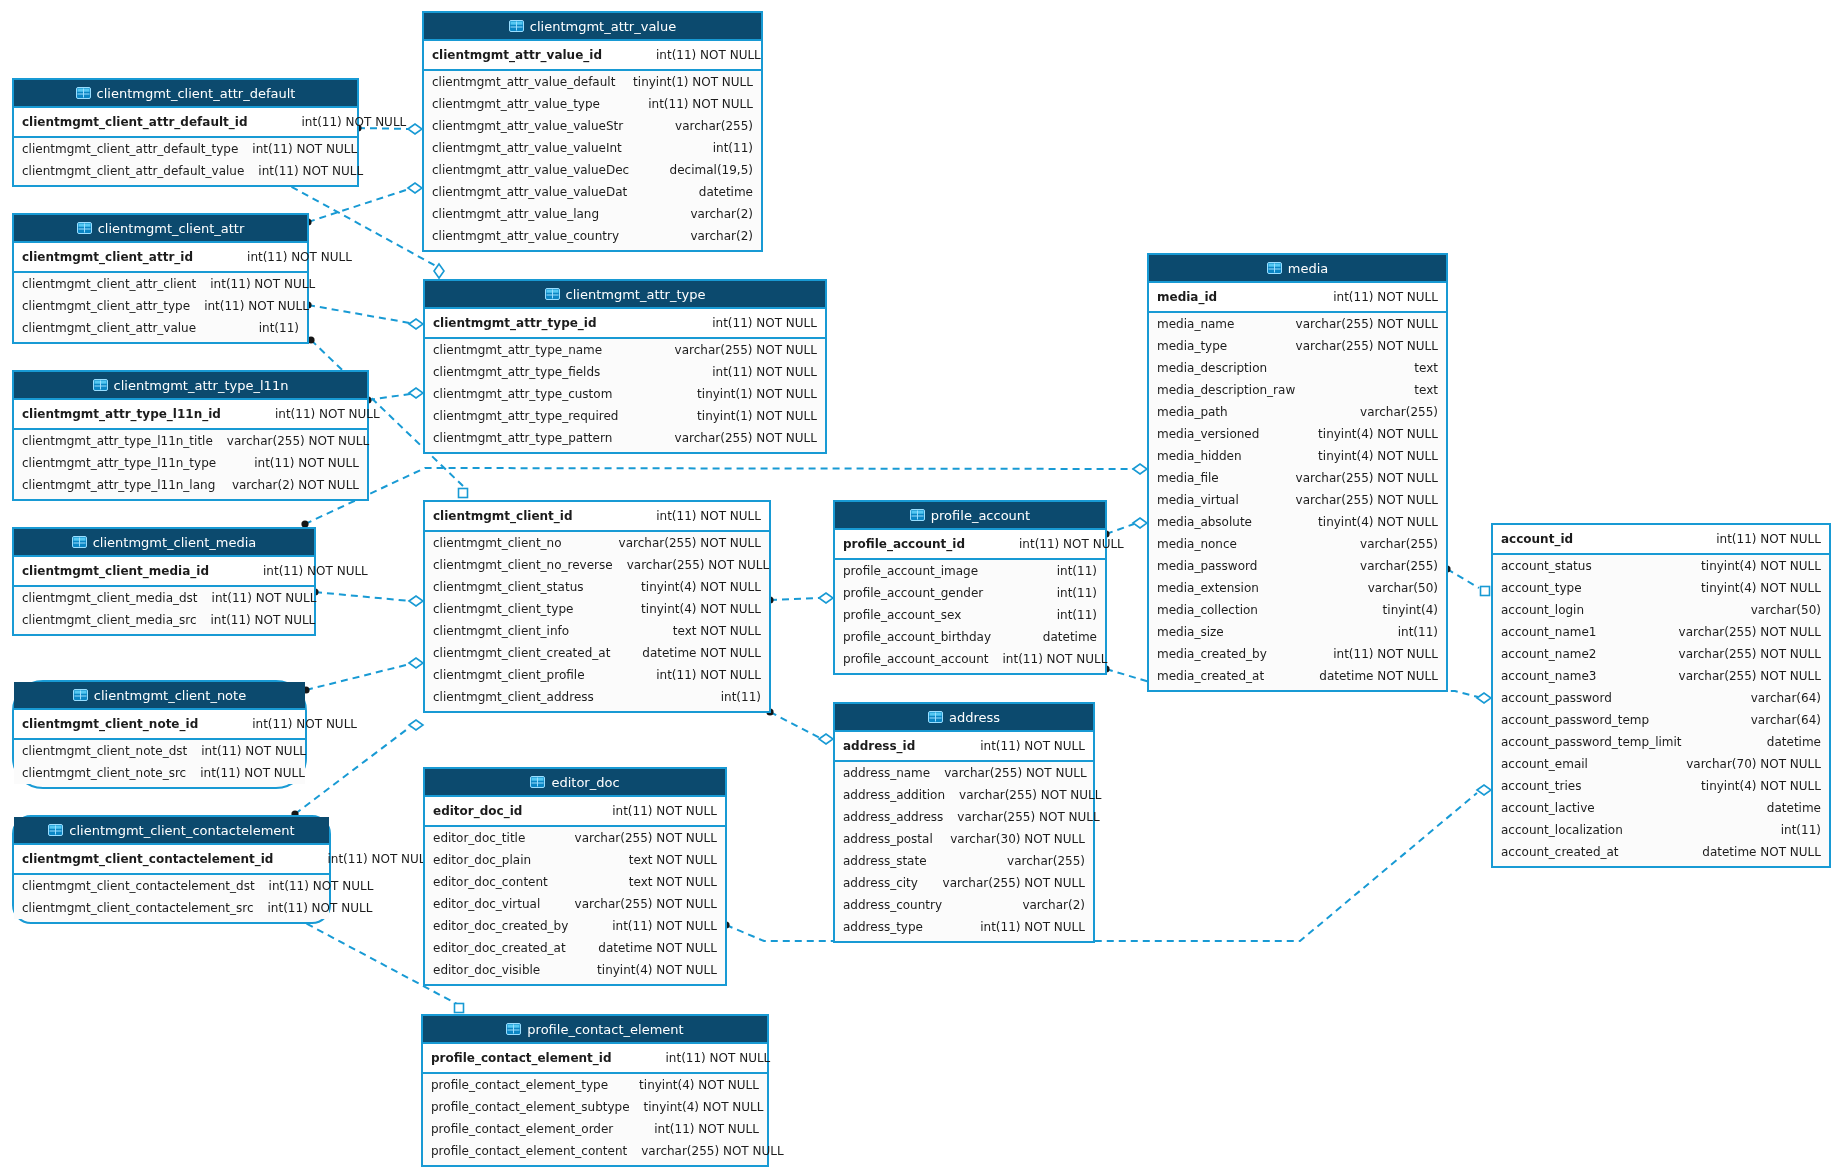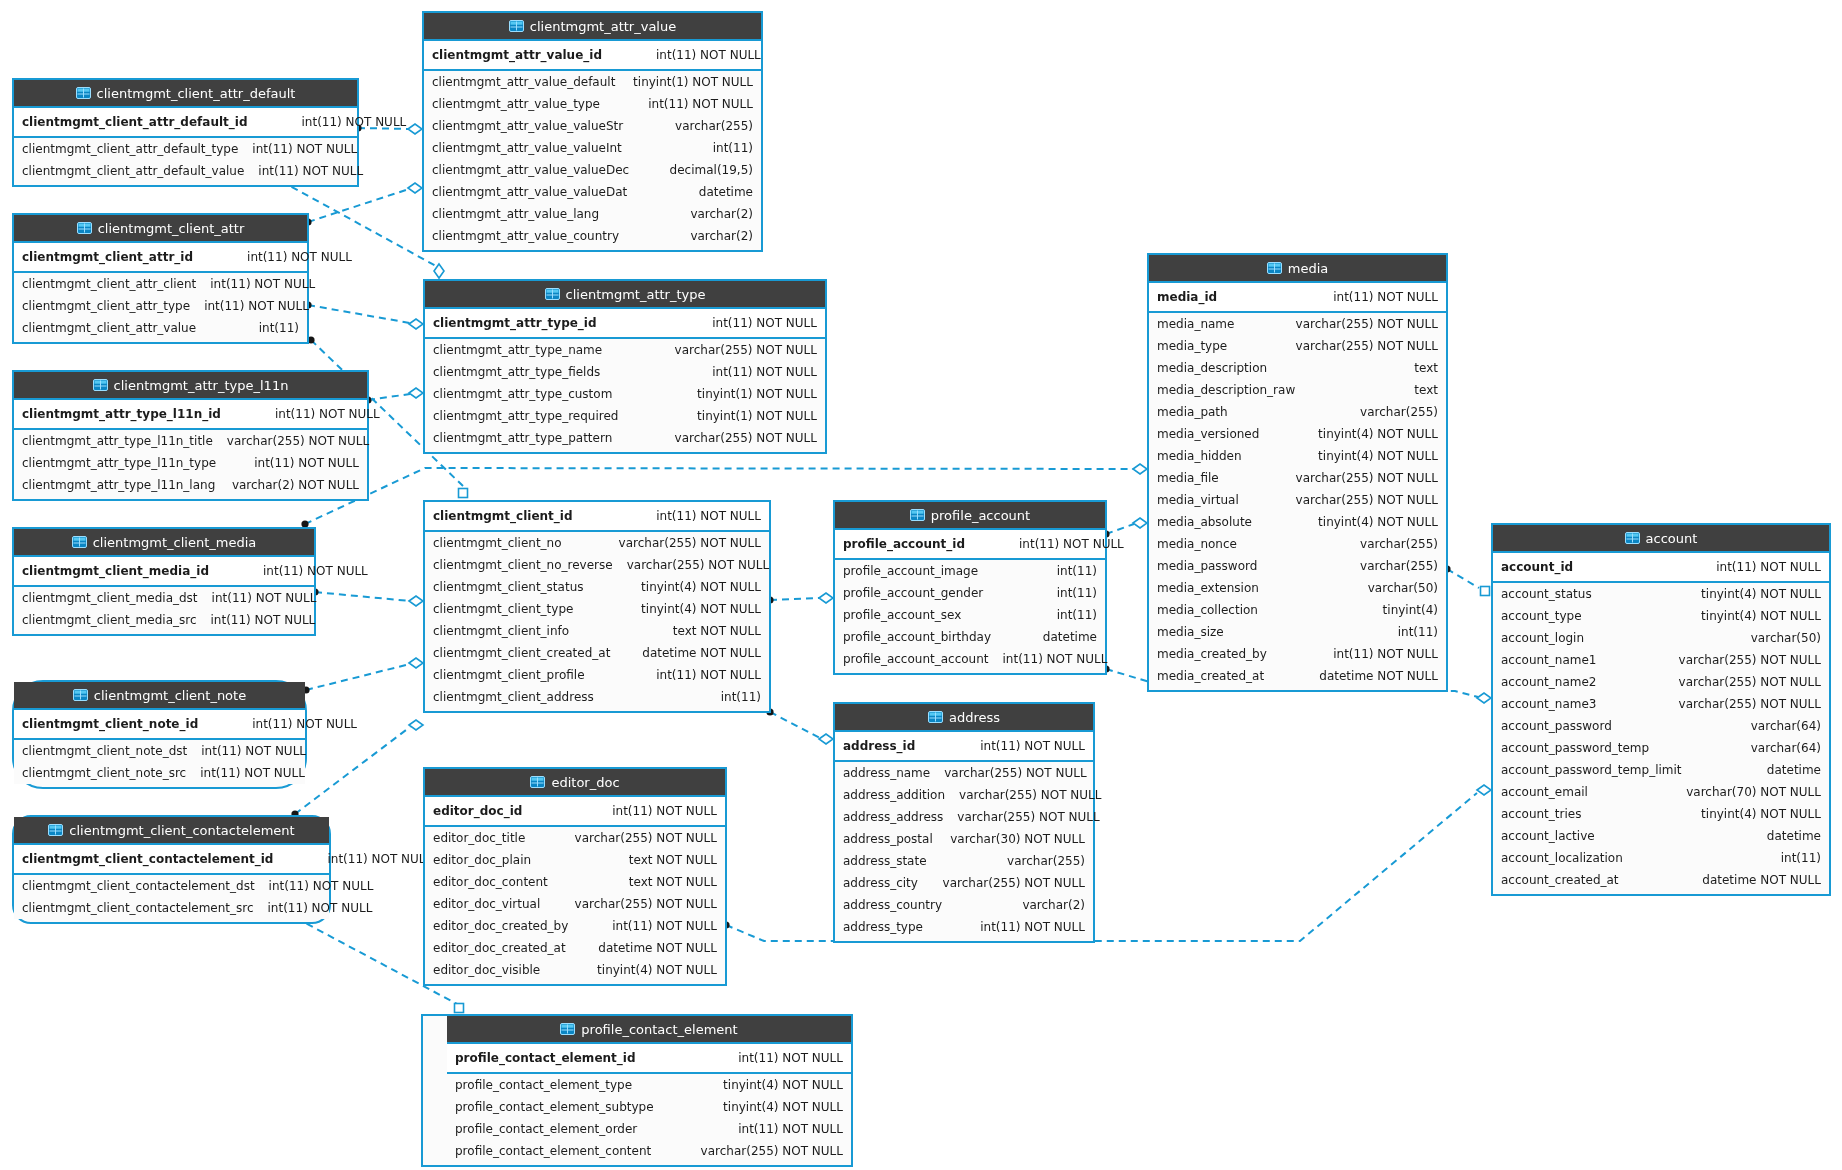--- a/index.html
+++ b/index.html
@@ -1,21 +1,21 @@
 <!DOCTYPE html>
 <html style="--accent: #189ad4;"><head>
 <meta charset="utf-8">
 <style>
   html,body{margin:0;padding:0;background:#ffffff;}
   #canvas{position:relative;width:1842px;height:1170px;background:#ffffff;overflow:hidden;
           font-family:"DejaVu Sans","Liberation Sans",sans-serif;}
   #wires{position:absolute;left:0;top:0;z-index:0;}
   .table{position:absolute;z-index:1;border:2px solid var(--accent);background:#fbfbfb;
          box-sizing:border-box;}
-  .table-header{height:26px;background:#404040;border-bottom:2px solid var(--accent);
+  .table-header{height:26px;background:#0c4a6e;border-bottom:2px solid var(--accent);
                 display:flex;align-items:center;justify-content:center;gap:6px;
                 color:#ffffff;font-size:13px;white-space:nowrap;}
   .table-icon{display:inline-flex;align-items:center;}
   .row{display:flex;align-items:center;justify-content:space-between;
        padding:0 8px;white-space:nowrap;font-size:12px;color:#1c1c1c;}
   .pk-row{height:28px;background:#ffffff;border-bottom:2px solid var(--accent);gap:40px;}
   .pk-row .col-name{font-weight:bold;}
   .col-row{height:22px;background:#fbfbfb;}
   .rows{padding-bottom:3px;}
   .col-name{margin-right:14px;}
@@ -452,21 +452,21 @@
         <div class="row col-row">
           <span class="col-name">editor_doc_created_at</span>
           <span class="col-type">datetime NOT NULL</span>
         </div>
         <div class="row col-row">
           <span class="col-name">editor_doc_visible</span>
           <span class="col-type">tinyint(4) NOT NULL</span>
         </div>
       </div>
     </div>
-    <div class="table" style="left: 421px; top: 1014px; width: 432px; padding-left: 24px;">
+    <div class="table" style="left: 421px; top: 1014px; width: 348px;">
       <div class="table-header">
         <span class="table-icon">
           <svg width="15" height="12" viewBox="0 0 15 12">
             <rect x="0.5" y="0.5" width="14" height="11" rx="1.5" fill="#0b86c4" stroke="#9adeff" stroke-width="1"></rect>
             <rect x="1.5" y="1.5" width="12" height="3.2" fill="#55c8f2"></rect>
             <line x1="7.5" y1="1.5" x2="7.5" y2="10.5" stroke="#9adeff" stroke-width="1"></line>
             <line x1="1.5" y1="7" x2="13.5" y2="7" stroke="#9adeff" stroke-width="1"></line>
           </svg>
         </span>
         <span class="table-title">profile_contact_element</span>
@@ -665,31 +665,20 @@
           <span class="col-name">media_created_by</span>
           <span class="col-type">int(11) NOT NULL</span>
         </div>
         <div class="row col-row">
           <span class="col-name">media_created_at</span>
           <span class="col-type">datetime NOT NULL</span>
         </div>
       </div>
     </div>
     <div class="table" style="left: 1491px; top: 523px; width: 340px;">
-      <div class="table-header">
-        <span class="table-icon">
-          <svg width="15" height="12" viewBox="0 0 15 12">
-            <rect x="0.5" y="0.5" width="14" height="11" rx="1.5" fill="#0b86c4" stroke="#9adeff" stroke-width="1"></rect>
-            <rect x="1.5" y="1.5" width="12" height="3.2" fill="#55c8f2"></rect>
-            <line x1="7.5" y1="1.5" x2="7.5" y2="10.5" stroke="#9adeff" stroke-width="1"></line>
-            <line x1="1.5" y1="7" x2="13.5" y2="7" stroke="#9adeff" stroke-width="1"></line>
-          </svg>
-        </span>
-        <span class="table-title">account</span>
-      </div>
       <div class="row pk-row">
         <span class="col-name">account_id</span>
         <span class="col-type">int(11) NOT NULL</span>
       </div>
       <div class="rows">
         <div class="row col-row">
           <span class="col-name">account_status</span>
           <span class="col-type">tinyint(4) NOT NULL</span>
         </div>
         <div class="row col-row">

